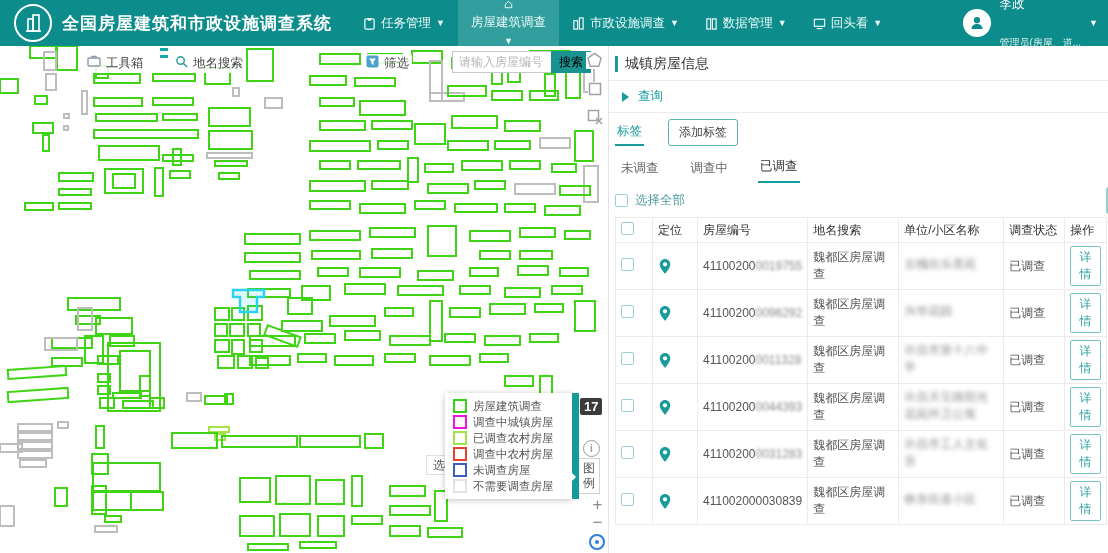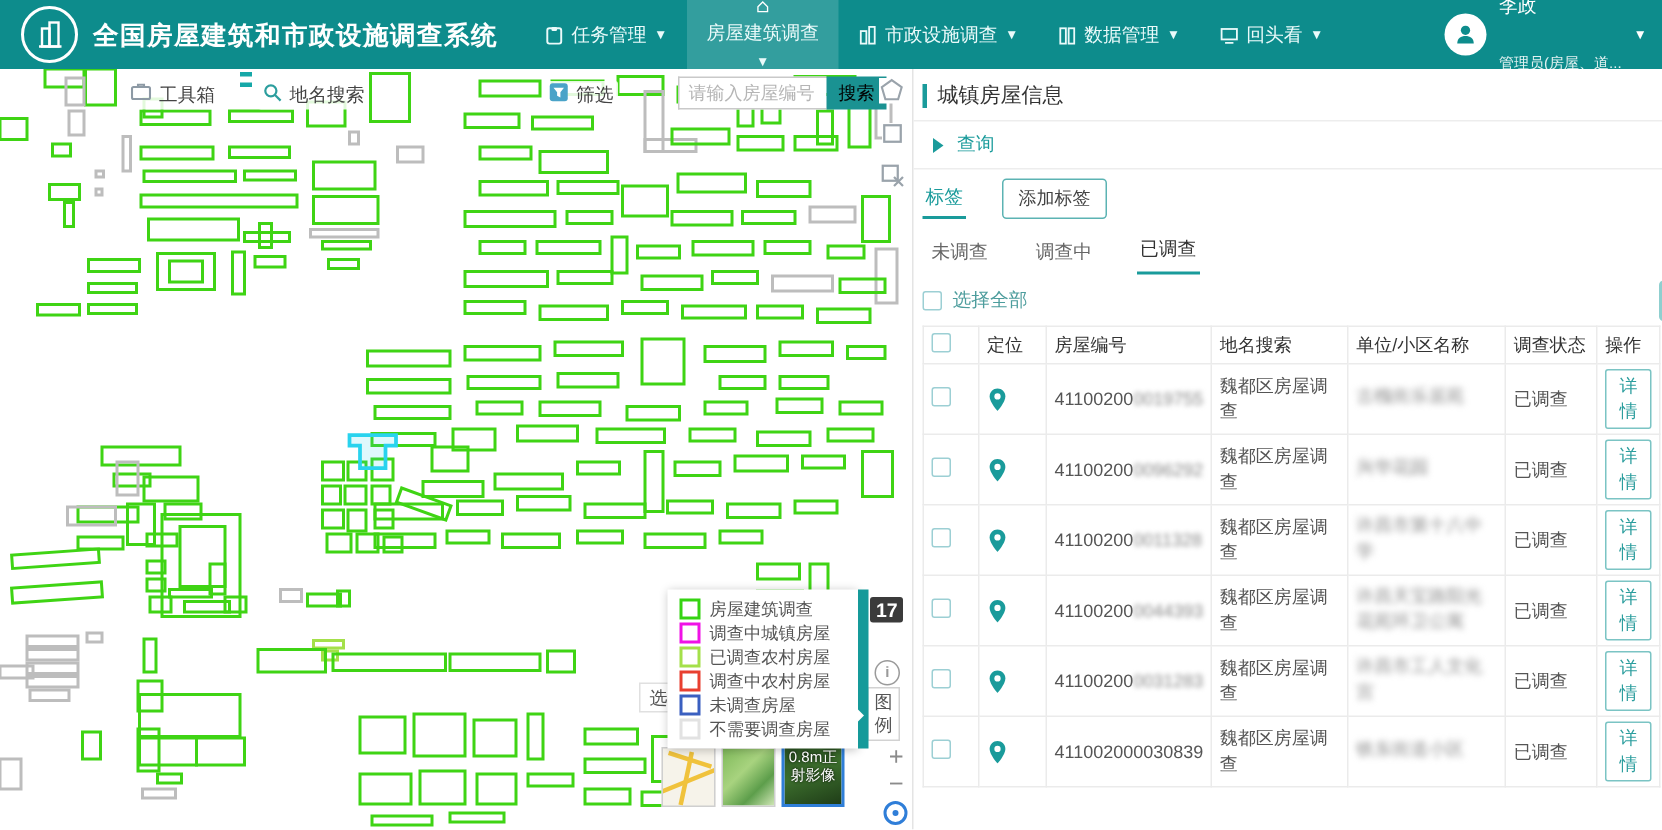--- a/index.html
+++ b/index.html
@@ -424,32 +424,20 @@
   </div>
 
   <div class="zoom-badge">17</div>
   <div class="info-icon">i</div>
   <div class="legend-btn">图例</div>
   <div class="zoom-ctl" style="top:452px;">+</div>
   <div class="zoom-ctl" style="top:470px;">−</div>
   <div class="compass"></div>
   <div class="select-box">选</div>
 
-  <div class="thumbs">
-    <div class="thumb road">
-      <i style="left:3px;top:6px;width:30px;height:3px;transform:rotate(18deg);"></i>
-      <i style="left:-2px;top:20px;width:38px;height:3px;transform:rotate(-22deg);"></i>
-      <i style="left:14px;top:2px;width:3px;height:36px;transform:rotate(12deg);"></i>
-    </div>
-    <div class="thumb terrain"></div>
-    <div class="thumb img">
-      <div class="lbl" style="top:8px;">0.8m正</div>
-      <div class="lbl" style="top:20px;">射影像</div>
-    </div>
-  </div>
 
   <div class="legend" id="legend-box">
   <div class="legend-item">
     <span class="legend-swatch" style="border-color: rgb(53, 211, 18);"></span>
     <span class="lg-label">房屋建筑调查</span>
   </div>
 
   <div class="legend-item">
     <span class="legend-swatch" style="border-color: rgb(240, 18, 230);"></span>
     <span class="lg-label">调查中城镇房屋</span>

